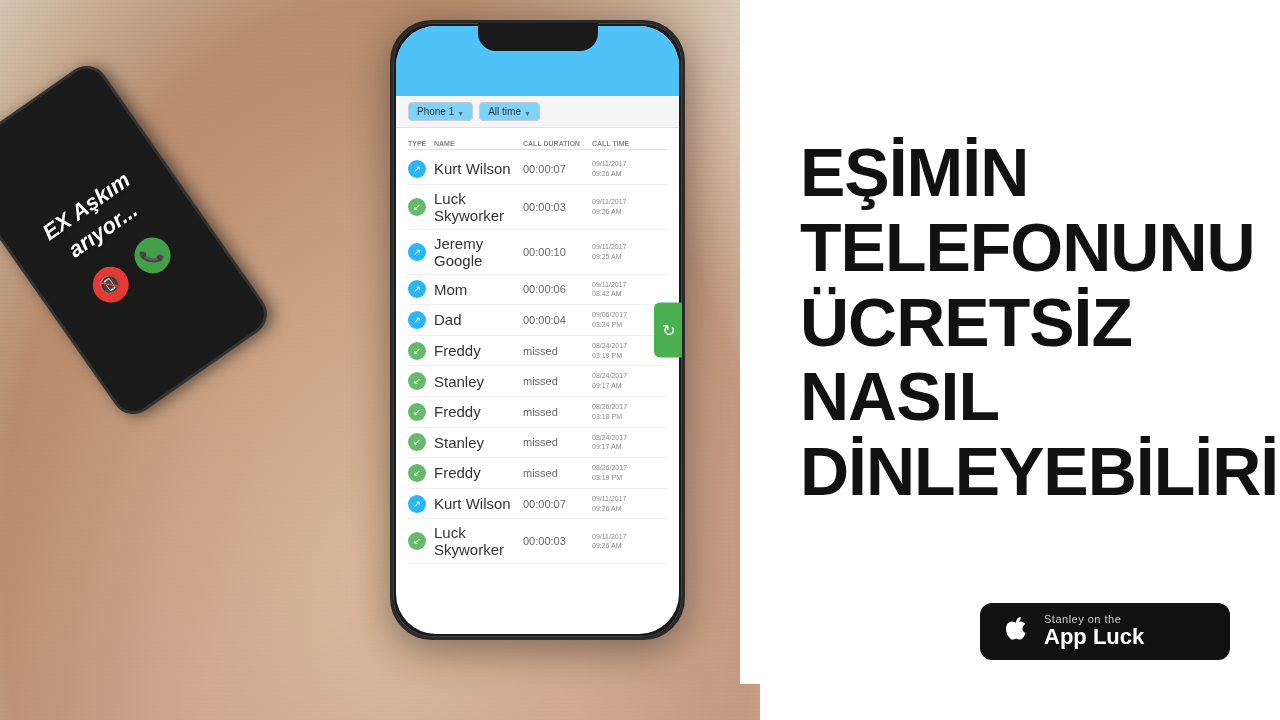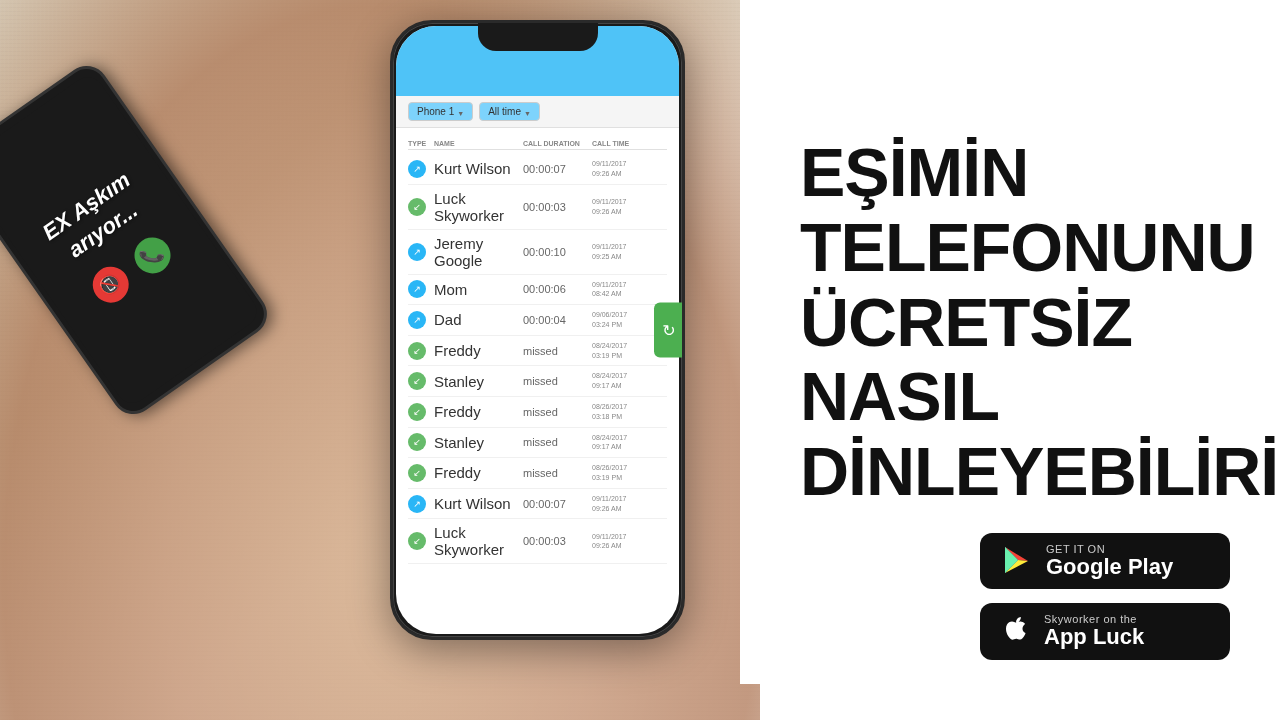--- a/index.html
+++ b/index.html
@@ -493,40 +493,25 @@
     <div>EŞİMİN</div>
     <div>TELEFONUNU</div>
     <div>ÜCRETSİZ</div>
     <div>NASIL</div>
     <div>DİNLEYEBİLİRİM?</div>
   </div>
 </div>
 
 <div class="store-buttons-container">
 
-  <div class="store-btn">
-    <div class="gplay-icon">
-      <svg width="32" height="32" viewBox="0 0 32 32">
-        <polygon points="4,2 28,16 4,30" fill="none"></polygon>
-        <path d="M5 2 L18 15 L5 28 Z" fill="#4fc3f7"></path>
-        <path d="M5 2 L28 16 L18 15 Z" fill="#f44336"></path>
-        <path d="M5 28 L28 16 L18 15 Z" fill="#ffeb3b"></path>
-        <path d="M5 2 L18 15 L5 28 Z" fill="#69f0ae"></path>
-      </svg>
-    </div>
-    <div class="store-btn-text">
-      <span class="store-btn-sub">GET IT ON</span>
-      <span class="store-btn-main">Google Play</span>
-    </div>
-  </div>
 
   <div class="store-btn">
     <div class="apple-icon">
       <svg width="30" height="30" viewBox="0 0 30 30" fill="white">
         <path d="M22.5 15.8c0-3.2 2.6-4.7 2.7-4.8-1.5-2.1-3.7-2.4-4.5-2.5-1.9-.2-3.8 1.1-4.7 1.1-.9 0-2.4-1.1-4-1.1-2 0-3.9 1.2-5 3-2.1 3.7-.6 9.1 1.5 12.1 1 1.5 2.2 3.1 3.8 3.1 1.5-.1 2.1-1 3.9-1s2.4 1 4 .9c1.6 0 2.7-1.5 3.7-3 1.2-1.7 1.6-3.4 1.7-3.5-.1-.1-3.1-1.3-3.1-4.3zm-2.9-8c.8-1 1.4-2.4 1.2-3.8-1.2.1-2.6.8-3.5 1.8-.7.9-1.4 2.3-1.2 3.7 1.3.1 2.7-.7 3.5-1.7z"></path>
       </svg>
     </div>
     <div class="store-btn-text">
-      <span class="store-btn-sub">Skyworker on the</span>
+      <span class="store-btn-sub">Stanley on the</span>
       <span class="store-btn-main">App Luck</span>
     </div>
   </div>
 </div>
 
 </body></html>

